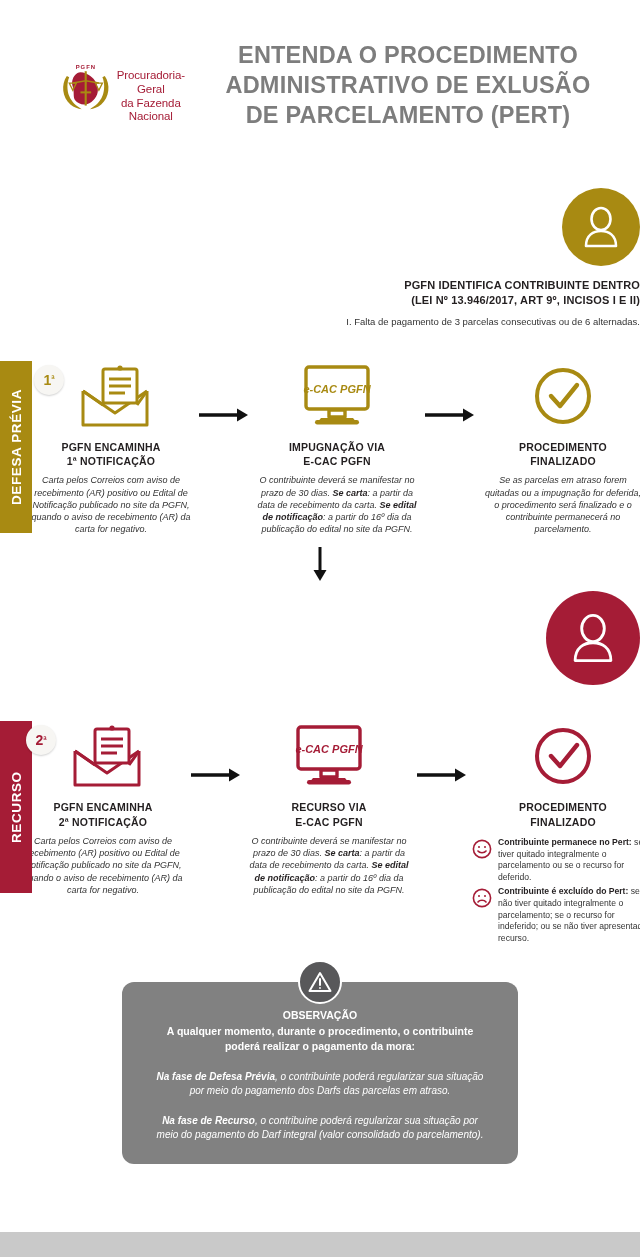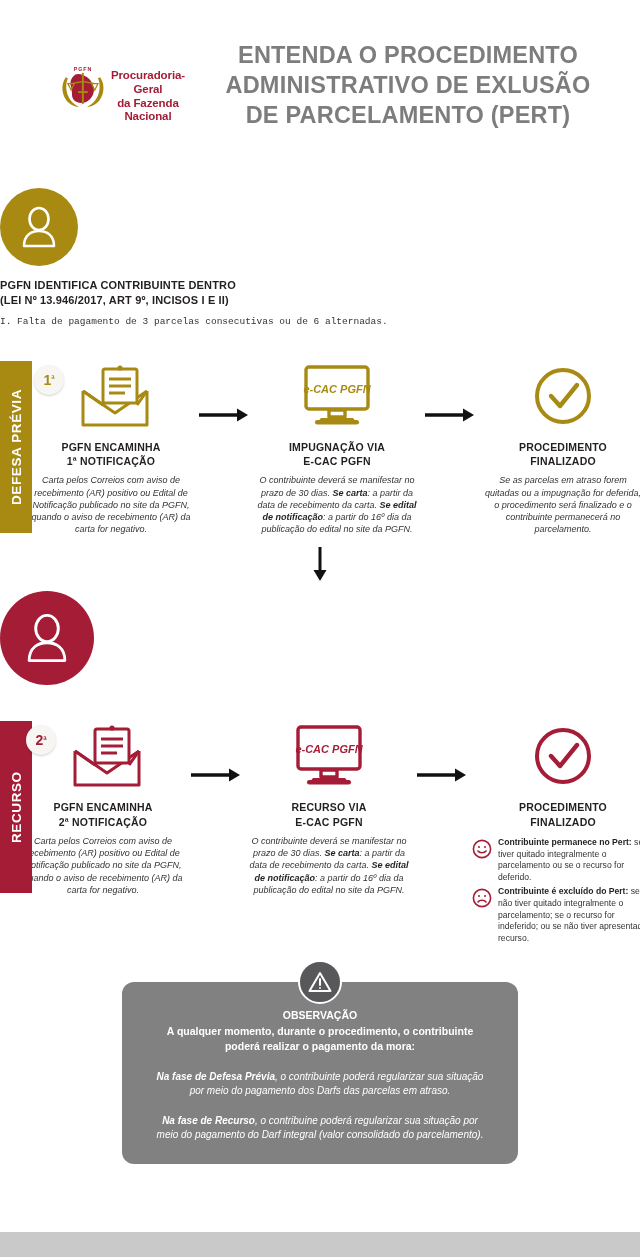--- a/index.html
+++ b/index.html
@@ -35,41 +35,42 @@
     flex-direction: row;
     align-items: center;
     padding-top: 9px;
   }
   .logo-crest { width: 104px; height: 88px; }
   .logo-text {
     margin-top: 16px;
     text-align: center;
     color: #A51C36;
     font-size: 11.5px;
-    font-weight: bold;
+    font-weight: normal;
     line-height: 1.18;
     letter-spacing: -0.1px;
   }
   .header-title {
     position: absolute;
     left: 198px;
     top: 40px;
     width: 420px;
     text-align: center;
     color: #7D7D7D;
     font-size: 23.5px;
     font-weight: bold;
     line-height: 1.28;
     letter-spacing: 0.2px;
   }
 
   
   .top-node {
-    text-align: left;
+    text-align: right;
     margin-top: 3px;
+    margin-left: 28px;
   }
   .circle-icon {
     width: 78px; height: 78px;
     border-radius: 50%;
     display: inline-flex;
     align-items: center;
     justify-content: center;
   }
   .circle-icon.gold { background: #A88A12; }
   .circle-icon.crimson { background: #A51C36; }
@@ -79,21 +80,20 @@
     font-weight: bold;
     color: #231f20;
     line-height: 1.32;
     letter-spacing: 0.15px;
   }
   .node-body {
     margin-top: 9px;
     font-size: 9.5px;
     color: #333;
     line-height: 1.34;
-    font-family: Liberation Mono, monospace;
   }
 
   
   .phase {
     position: relative;
     margin-top: 28px;
   }
   .side-tab {
     position: absolute;
     left: 0;

